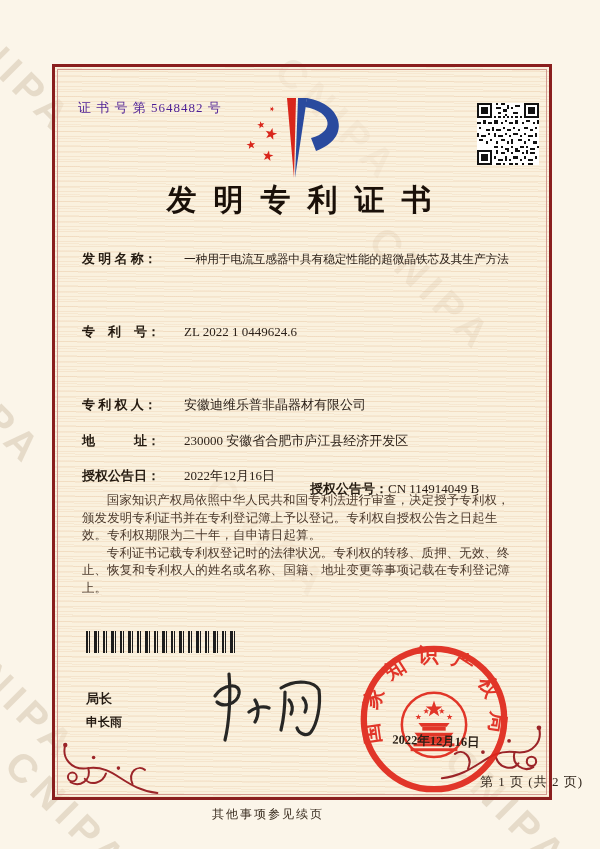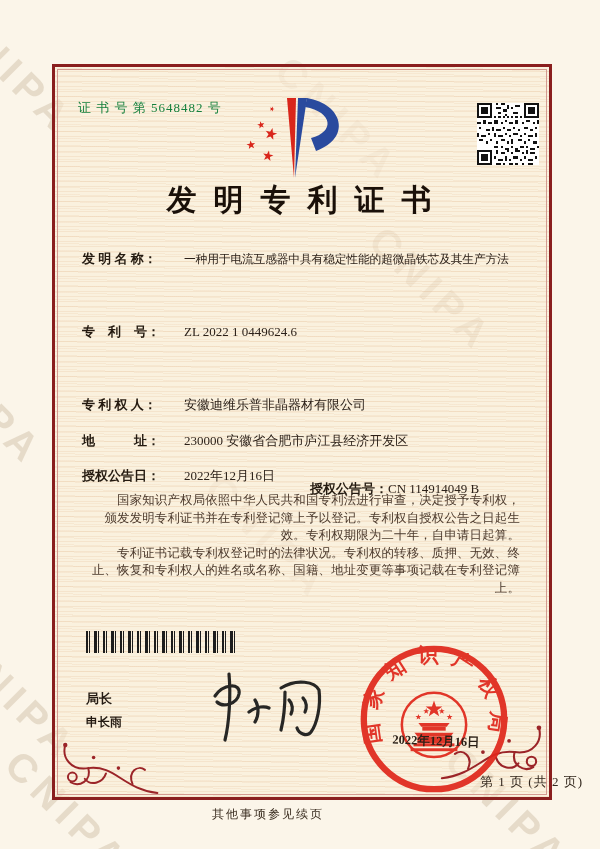--- a/index.html
+++ b/index.html
@@ -23,32 +23,32 @@
   .frame{
     position:absolute;z-index:2;left:52px;top:64px;width:494px;height:730px;
     border:3px solid #8a1e1e;
     background-color:rgba(250,236,214,0.55);
     background-image:
       repeating-linear-gradient(0deg, rgba(224,176,132,0.20) 0 1px, transparent 1px 5px),
       repeating-linear-gradient(2deg, rgba(224,176,132,0.14) 0 1px, transparent 1px 7px);
   }
   .frame-inner{position:absolute;inset:2px;border:1px solid #d49a90;}
   .abs{position:absolute;z-index:3;}
-  .cert-no{left:78px;top:99px;font-size:13px;letter-spacing:1px;color:#15803d;}
+  .cert-no{left:78px;top:99px;font-size:13px;letter-spacing:1px;color:#4c1d95;}
   .title{
     left:52px;top:180px;width:494px;text-align:center;
     font-size:30px;font-weight:600;letter-spacing:17px;text-indent:17px;color:#1a1009;
   }
   .frow{left:82px;width:442px;font-size:13px;white-space:nowrap;}
   .flabel{display:inline-block;min-width:102px;font-weight:600;color:#241a10;}
   .fvalue{color:#2c2119;}
   .fvalue.tight{font-size:11.8px;letter-spacing:-0.2px;}
   .fpair2{position:absolute;left:228px;top:13px;}
   .paras{left:82px;top:492px;width:438px;font-size:12.4px;line-height:17.6px;
-    color:#4a382b;letter-spacing:0.2px;text-align:right;}
+    color:#4a382b;letter-spacing:0.2px;}
   .paras p{margin:0;text-indent:2em;}
   .barcode{
     left:86px;top:631px;width:153px;height:22px;
     background-image:repeating-linear-gradient(90deg,
       #1d1d1d 0 2px, transparent 2px 3px,
       #1d1d1d 3px 4px, transparent 4px 8px,
       #1d1d1d 8px 11px, transparent 11px 12px,
       #1d1d1d 12px 13px, transparent 13px 17px);
   }
   .director-label{left:86px;top:690px;font-size:13px;font-weight:600;

